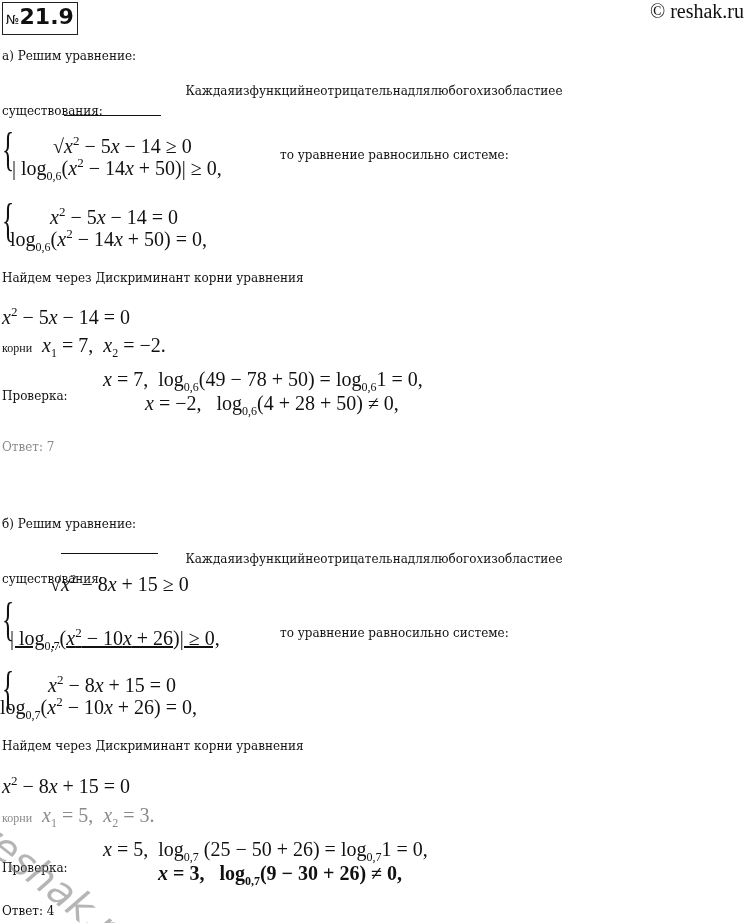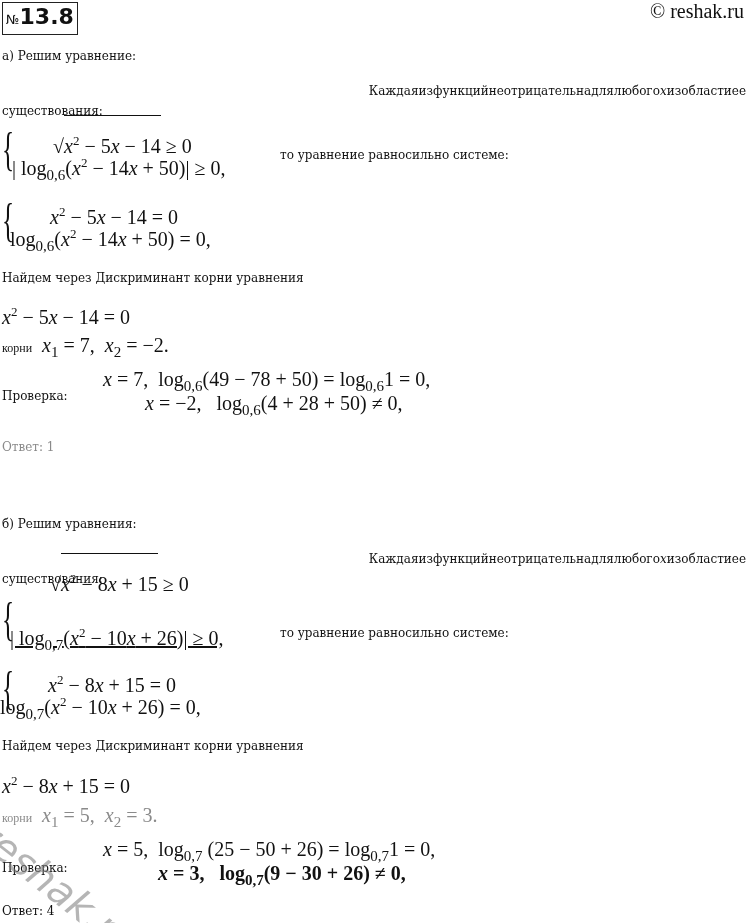--- a/index.html
+++ b/index.html
@@ -5,44 +5,44 @@
   html, body { margin: 0; padding: 0; background: #ffffff; }
   body {
     width: 750px; height: 923px; position: relative; overflow: hidden;
     font-family: "DejaVu Serif", "Liberation Serif", serif;
     color: #111111;
   }
   .abs { position: absolute; white-space: nowrap; }
   .t { font-size: 12px; line-height: 22px; }
   .m { font-family: "Liberation Serif", "DejaVu Serif", serif; font-size: 20px; line-height: 22px; }
   .mi { font-style: italic; }
-  .sub { font-size: 15px; vertical-align: -5px; }
+  .sub { font-size: 12px; vertical-align: -5px; }
   .sup { font-size: 13px; vertical-align: 8px; }
   .num-box {
     left: 2px; top: 2px; border: 1.5px solid #222; padding: 0 3px;
     font-family: "DejaVu Sans", "Liberation Sans", sans-serif; font-size: 22px; line-height: 28px; font-weight: bold;
   }
   .num-box .no { font-size: 13px; font-weight: normal; }
   .copyright { right: 6px; top: 0px; font-family: "Liberation Serif", "DejaVu Serif", serif; font-size: 20px; }
-  .justify { display: flex; justify-content: flex-end; width: 744px; }
+  .justify { display: flex; justify-content: center; width: 744px; }
   .brace {
     font-family: "Liberation Serif", "DejaVu Serif", serif; font-size: 46px; line-height: 46px;
     transform: scaleX(0.55); transform-origin: left center; font-weight: 100;
   }
   .sqrt-over { border-top: 1.3px solid #111; padding-top: 19px; }
   .grey { color: #8a8a8a; }
   .watermark {
     left: -2px; top: 812px; font-family: "DejaVu Sans", "Liberation Sans", sans-serif; font-style: italic;
     font-size: 40px; color: rgba(120,120,120,0.55); transform: rotate(38deg); transform-origin: left top;
   }
 </style>
 </head>
 <body>
 
-<div class="abs num-box"><span class="no">№</span><span>13.8</span></div>
+<div class="abs num-box"><span class="no">№</span><span>21.9</span></div>
 <div class="abs copyright">© reshak.ru</div>
 
 <div class="abs t" style="left:2px; top:45px;">а) Решим уравнение:</div>
 
 <div class="abs t justify" style="left:2px; top:80px;">
   <span>Каждая</span>
     <span>из</span>
     <span>функций</span>
     <span>не</span>
     <span>отрицательна</span>
@@ -81,23 +81,23 @@
 </div>
 
 <div class="abs t" style="left:2px; top:385px;">Проверка:</div>
 <div class="abs m" style="left:103px; top:368px;">
   <span class="mi">x</span> = 7,&nbsp;&nbsp;log<span class="sub">0,6</span>(49 − 78 + 50) = log<span class="sub">0,6</span>1 = 0,
 </div>
 <div class="abs m" style="left:145px; top:392px;">
   <span class="mi">x</span> = −2,&nbsp;&nbsp;&nbsp;log<span class="sub">0,6</span>(4 + 28 + 50) ≠ 0,
 </div>
 
-<div class="abs t grey" style="left:2px; top:436px;">Ответ: 1</div>
+<div class="abs t grey" style="left:2px; top:436px;">Ответ: 7</div>
 
-<div class="abs t" style="left:2px; top:513px;">б) Решим уравнения:</div>
+<div class="abs t" style="left:2px; top:513px;">б) Решим уравнение:</div>
 
 <div class="abs t justify" style="left:2px; top:548px;">
   <span>Каждая</span>
     <span>из</span>
     <span>функций</span>
     <span>не</span>
     <span>отрицательна</span>
     <span>для</span>
     <span>любого</span>
     <span class="mi">x</span>

